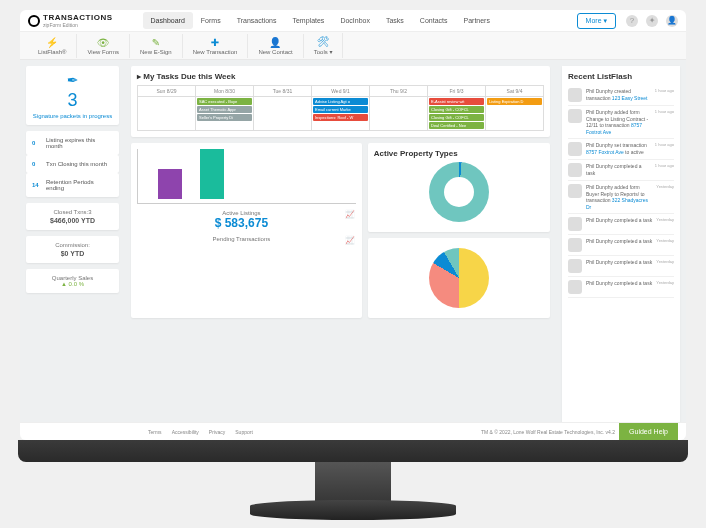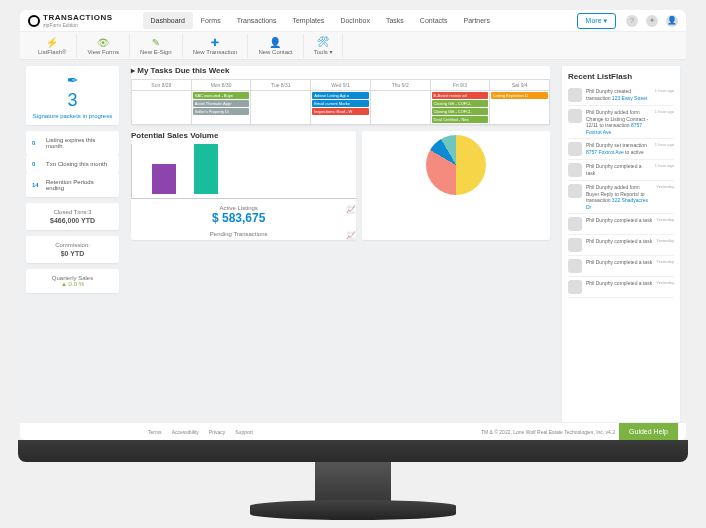--- a/index.html
+++ b/index.html
@@ -36,21 +36,21 @@
 .signum{color:#0b8bd4;font-size:18px;font-weight:300;margin:2px 0}
 .sigtxt{color:#0b8bd4;font-size:6px}
 .stat{display:flex;align-items:center;gap:4px;text-align:left;font-size:6px;color:#555}
 .stat .n{color:#0b8bd4;font-weight:700;width:10px}
 .moneylbl{font-size:6px;color:#777;margin-bottom:2px}
 .moneyval{font-size:7px;color:#555;font-weight:700}
 .qsales{font-size:6px;color:#777}
 .qpct{color:#7cb342;font-size:6px}
 
 .center{flex:1;padding:6px;display:flex;flex-direction:column;gap:6px}
-.panel{background:#fff;border-radius:2px;padding:0;box-shadow:0 1px 2px rgba(0,0,0,.06)}
+.panel{background:#fff;border-radius:2px;padding:6px;box-shadow:0 1px 2px rgba(0,0,0,.06)}
 .ptitle{font-size:8px;font-weight:700;color:#333;margin-bottom:4px}
 .wkgrid{display:flex;border:1px solid #ddd}
 .wkcol{flex:1;border-right:1px solid #ddd;min-height:40px}
 .wkcol:last-child{border-right:none}
 .wkhd{font-size:5px;color:#888;text-align:center;padding:2px;border-bottom:1px solid #ddd}
 .ev{font-size:4px;color:#fff;padding:1px 2px;margin:1px;border-radius:1px;white-space:nowrap;overflow:hidden}
 .g1{background:#7cb342}.b1{background:#0b8bd4}.r1{background:#e74c3c}.o1{background:#f39c12}.gr1{background:#95a5a6}
 
 .row2{display:flex;gap:6px}
 .psv{flex:1.2}
@@ -211,36 +211,39 @@
                 <div class="ev g1">Deal Certified - Nee</div>
               </div>
               <div class="wkcol">
                 <div class="wkhd">Sat 9/4</div>
                 <div class="ev o1">Listing Expiration D</div>
               </div>
             </div>
  </div>
  <div class="row2">
   <div class="panel psv">
-   <div class="ptitle">Potential Sales Volume</div>
    <div class="barchart">
     <div class="bar p"></div>
     <div class="bar c"></div>
    </div>
    <div class="stattxt">
     <span class="spark">📈</span>
     <div class="statl">Active Listings</div>
     <div class="statv">$ 583,675</div>
    </div>
    <div class="stattxt" style="margin-top:6px">
     <span class="spark">📈</span>
     <div class="statl">Pending Transactions</div>
    </div>
   </div>
   <div class="chartrow">
+   <div class="panel chartcard">
+    <div class="ptitle">Active Property Types</div>
+    <div class="pie pie1"></div>
+   </div>
    <div class="panel chartcard">
     <div class="pie pie2"></div>
    </div>
   </div>
  </div>
 </div>
 
 <div class="right">
  <div class="actpanel">
   <div class="ptitle">Recent ListFlash</div>

